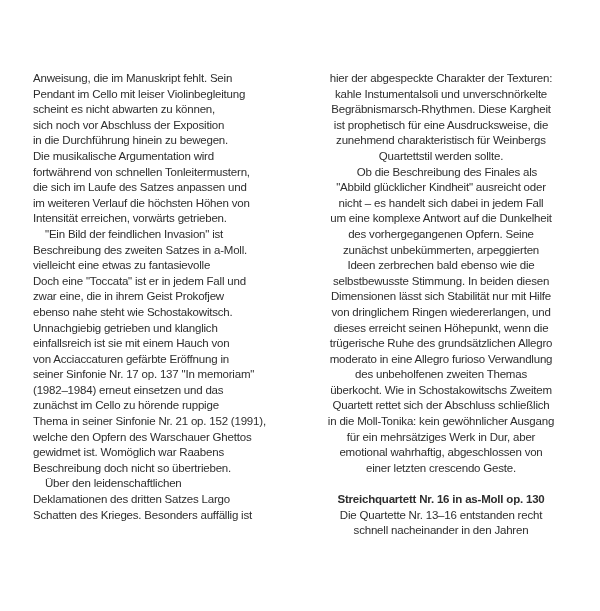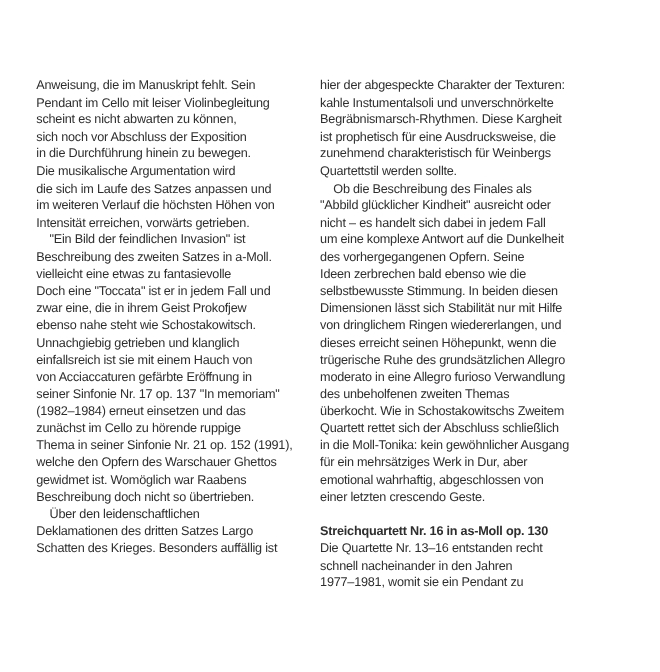--- a/index.html
+++ b/index.html
@@ -18,21 +18,21 @@
     line-height: 15.6px;
     letter-spacing: -0.2px;
     color: #2e2e2e;
   }
   .column {
     position: absolute;
     top: 71px;
     white-space: nowrap;
   }
   .column-left  { left: 33px;  width: 252px; }
-  .column-right { left: 291px; width: 300px; }
+  .column-right { left: 291px; width: 300px; text-align: center; }
   .line        { height: 15.6px; }
   .line.indent { padding-left: 12px; }
   .line.bold   { font-weight: bold; }
   .italic      { }
   .page-number {
     position: absolute;
     left: 33px;
     top: 560px;
     font-size: 14px;
     line-height: 15.6px;
@@ -43,20 +43,21 @@
 <body>
 
 <div class="page">
   <div class="column column-left">
       <div class="line"><span>Anweisung, die im Manuskript fehlt. Sein</span></div>
       <div class="line"><span>Pendant im Cello mit leiser Violinbegleitung</span></div>
       <div class="line"><span>scheint es nicht abwarten zu können,</span></div>
       <div class="line"><span>sich noch vor Abschluss der Exposition</span></div>
       <div class="line"><span>in die Durchführung hinein zu bewegen.</span></div>
       <div class="line"><span>Die musikalische Argumentation wird</span></div>
+      <div class="line"><span>fortwährend von schnellen Tonleitermustern,</span></div>
       <div class="line"><span>die sich im Laufe des Satzes anpassen und</span></div>
       <div class="line"><span>im weiteren Verlauf die höchsten Höhen von</span></div>
       <div class="line"><span>Intensität erreichen, vorwärts getrieben.</span></div>
       <div class="line indent"><span>"Ein Bild der feindlichen Invasion" ist</span></div>
       <div class="line"><span>Beschreibung des zweiten Satzes in a-Moll.</span></div>
       <div class="line"><span>vielleicht eine etwas zu fantasievolle</span></div>
       <div class="line"><span>Doch eine "Toccata" ist er in jedem Fall und</span></div>
       <div class="line"><span>zwar eine, die in ihrem Geist Prokofjew</span></div>
       <div class="line"><span>ebenso nahe steht wie Schostakowitsch.</span></div>
       <div class="line"><span>Unnachgiebig getrieben und klanglich</span></div>
@@ -78,20 +79,21 @@
       <div class="line"><span>kahle Instumentalsoli und unverschnörkelte</span></div>
       <div class="line"><span>Begräbnismarsch-Rhythmen. Diese Kargheit</span></div>
       <div class="line"><span>ist prophetisch für eine Ausdrucksweise, die</span></div>
       <div class="line"><span>zunehmend charakteristisch für Weinbergs</span></div>
       <div class="line"><span>Quartettstil werden sollte.</span></div>
       <div class="line indent"><span>Ob die Beschreibung des Finales als</span></div>
       <div class="line"><span>"Abbild glücklicher Kindheit" ausreicht oder</span></div>
       <div class="line"><span>nicht – es handelt sich dabei in jedem Fall</span></div>
       <div class="line"><span>um eine komplexe Antwort auf die Dunkelheit</span></div>
       <div class="line"><span>des vorhergegangenen Opfern. Seine</span></div>
+      <div class="line"><span>zunächst unbekümmerten, arpeggierten</span></div>
       <div class="line"><span>Ideen zerbrechen bald ebenso wie die</span></div>
       <div class="line"><span>selbstbewusste Stimmung. In beiden diesen</span></div>
       <div class="line"><span>Dimensionen lässt sich Stabilität nur mit Hilfe</span></div>
       <div class="line"><span>von dringlichem Ringen wiedererlangen, und</span></div>
       <div class="line"><span>dieses erreicht seinen Höhepunkt, wenn die</span></div>
       <div class="line"><span>trügerische Ruhe des grundsätzlichen </span><span class="italic">Allegro</span></div>
       <div class="line"><span class="italic">moderato</span><span> in eine </span><span class="italic">Allegro furioso</span><span> Verwandlung</span></div>
       <div class="line"><span>des unbeholfenen zweiten Themas</span></div>
       <div class="line"><span>überkocht. Wie in Schostakowitschs Zweitem</span></div>
       <div class="line"><span>Quartett rettet sich der Abschluss schließlich</span></div>

